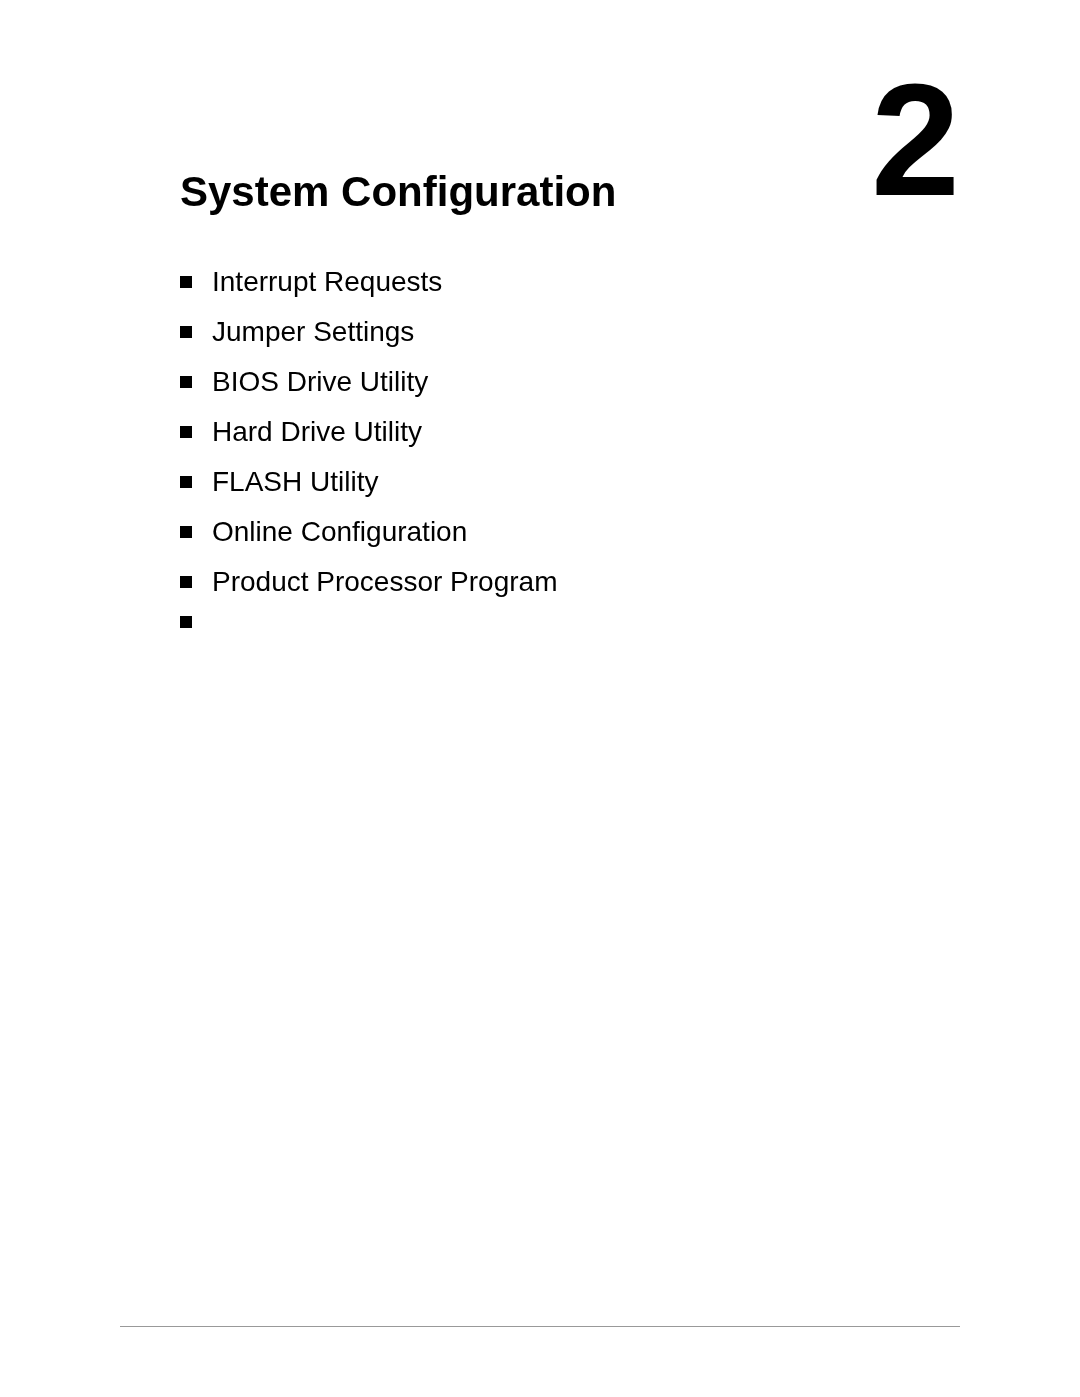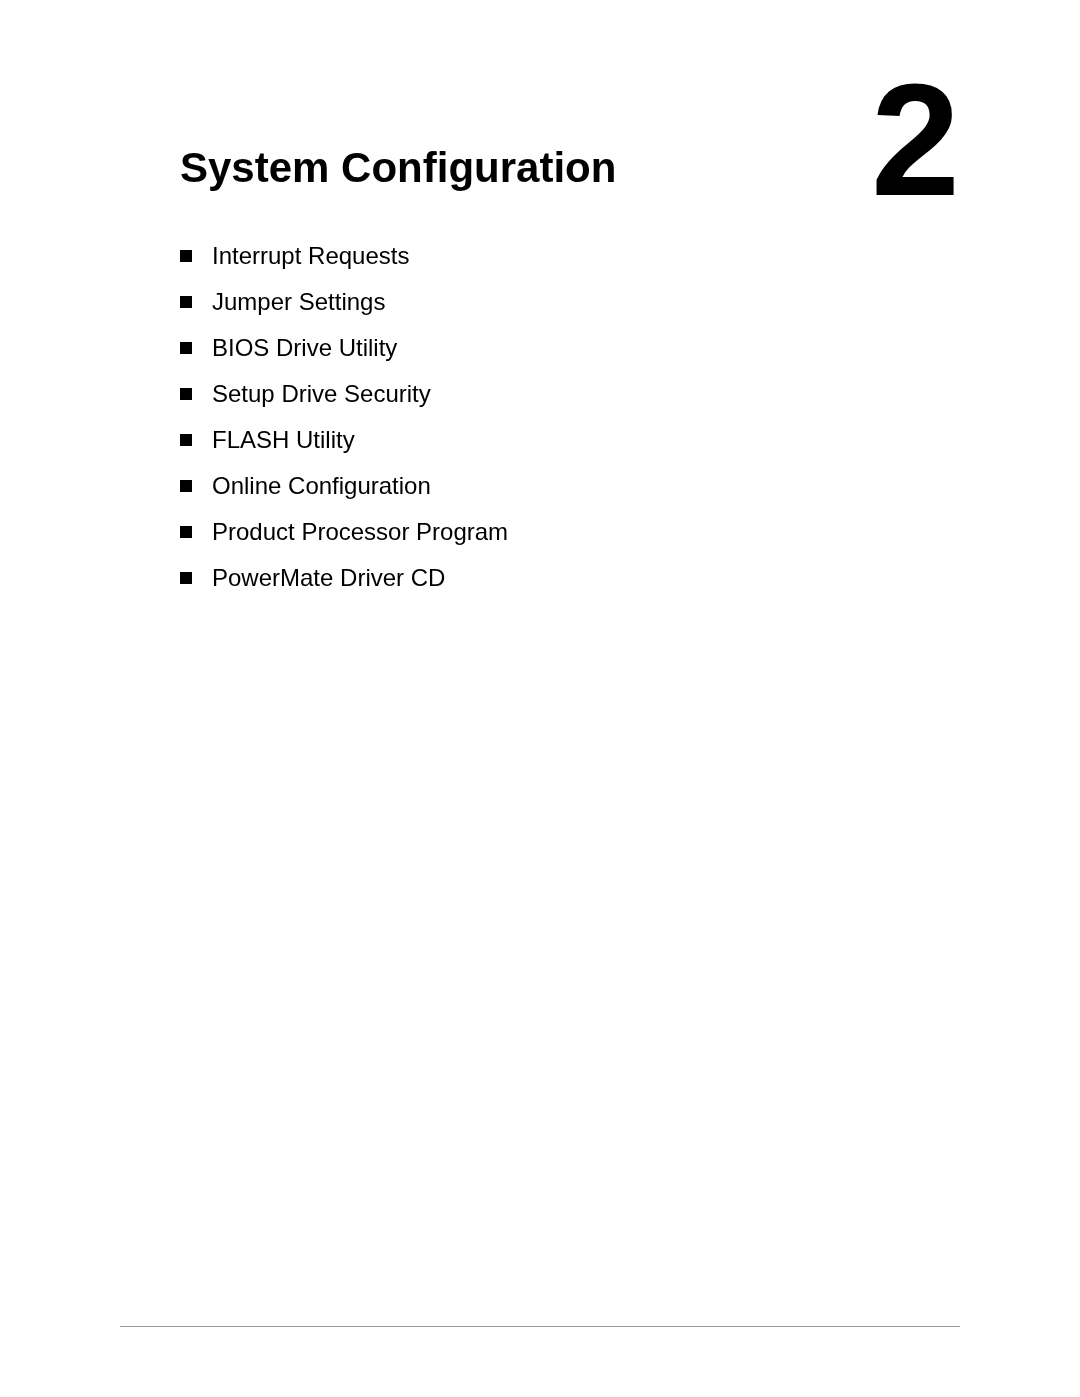--- a/index.html
+++ b/index.html
@@ -29,21 +29,21 @@
       top: 60px;
       right: 120px;
       font-size: 160px;
       font-weight: 900;
       color: #000000;
       line-height: 1;
       font-family: Arial, Helvetica, sans-serif;
     }
 
     .chapter-title {
-      margin-top: 84px;
+      margin-top: 108px;
       font-size: 42px;
       font-weight: 900;
       color: #000000;
       font-family: Arial, Helvetica, sans-serif;
       margin-bottom: 50px;
     }
 
     .toc-list {
       list-style: none;
       margin-top: 20px;
@@ -61,21 +61,21 @@
     .bullet {
       display: inline-block;
       width: 12px;
       height: 12px;
       background: #000000;
       margin-right: 20px;
       flex-shrink: 0;
     }
 
     .item-text {
-      font-size: 24px;
+      font-size: 28px;
       color: #000000;
       font-family: Arial, Helvetica, sans-serif;
     }
 
     .footer-line {
       position: absolute;
       bottom: 70px;
       left: 120px;
       right: 120px;
       height: 1px;
@@ -99,35 +99,34 @@
       <li>
         <span class="bullet"></span>
         <span class="item-text">Jumper Settings</span>
       </li>
       <li>
         <span class="bullet"></span>
         <span class="item-text">BIOS Drive Utility</span>
       </li>
       <li>
         <span class="bullet"></span>
-        <span class="item-text">Setup Drive Security</span>
+        <span class="item-text">Hard Drive Utility</span>
       </li>
       <li>
         <span class="bullet"></span>
         <span class="item-text">FLASH Utility</span>
       </li>
       <li>
         <span class="bullet"></span>
         <span class="item-text">Online Configuration</span>
       </li>
       <li>
         <span class="bullet"></span>
         <span class="item-text">Product Processor Program</span>
       </li>
       <li>
         <span class="bullet"></span>
-        <span class="item-text">PowerMate Driver CD</span>
       </li>
     </ul>
 
 </div>
 
 <div class="footer-line"></div>
 
 </body></html>

